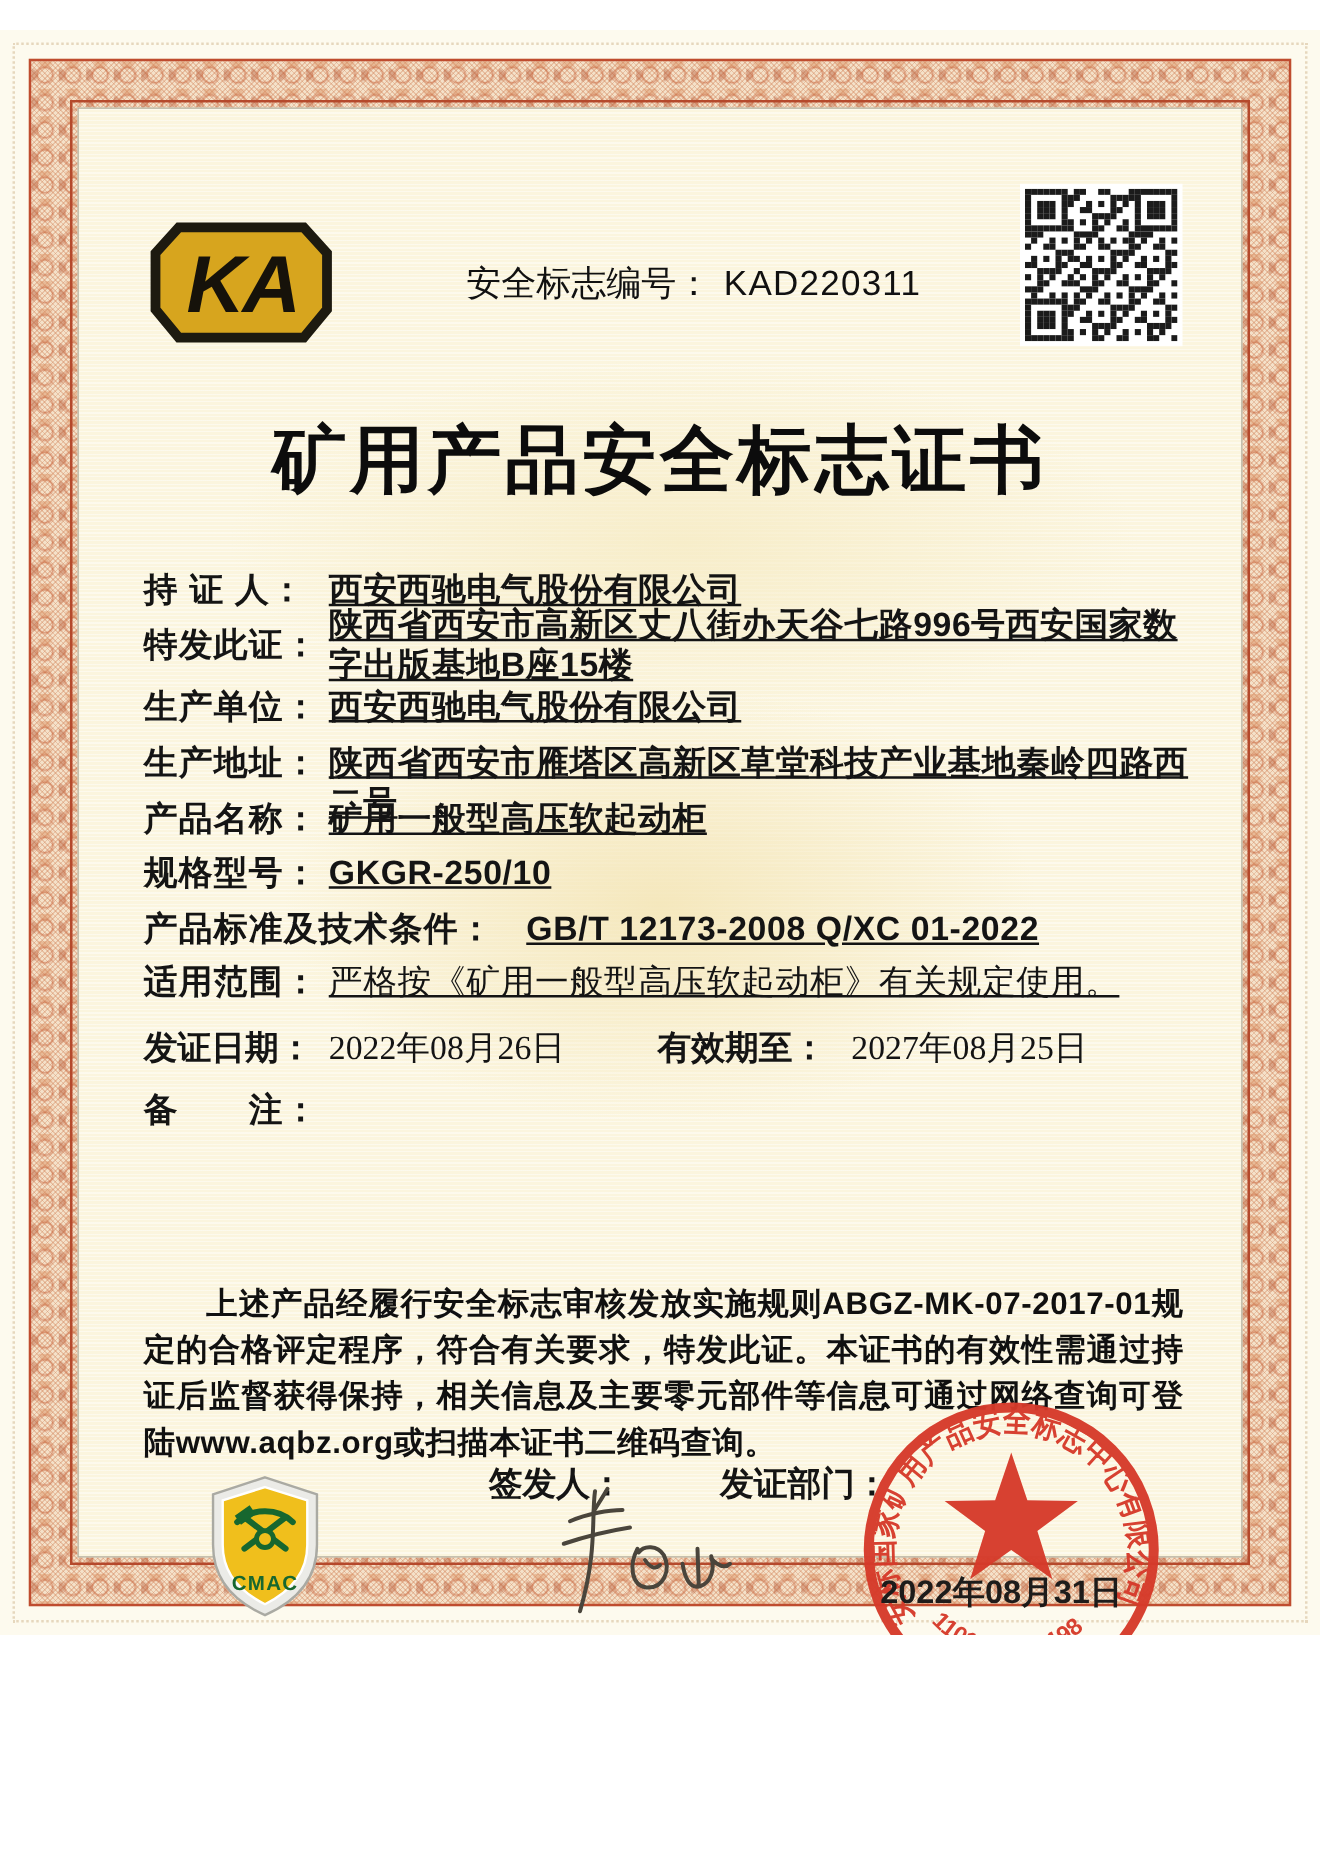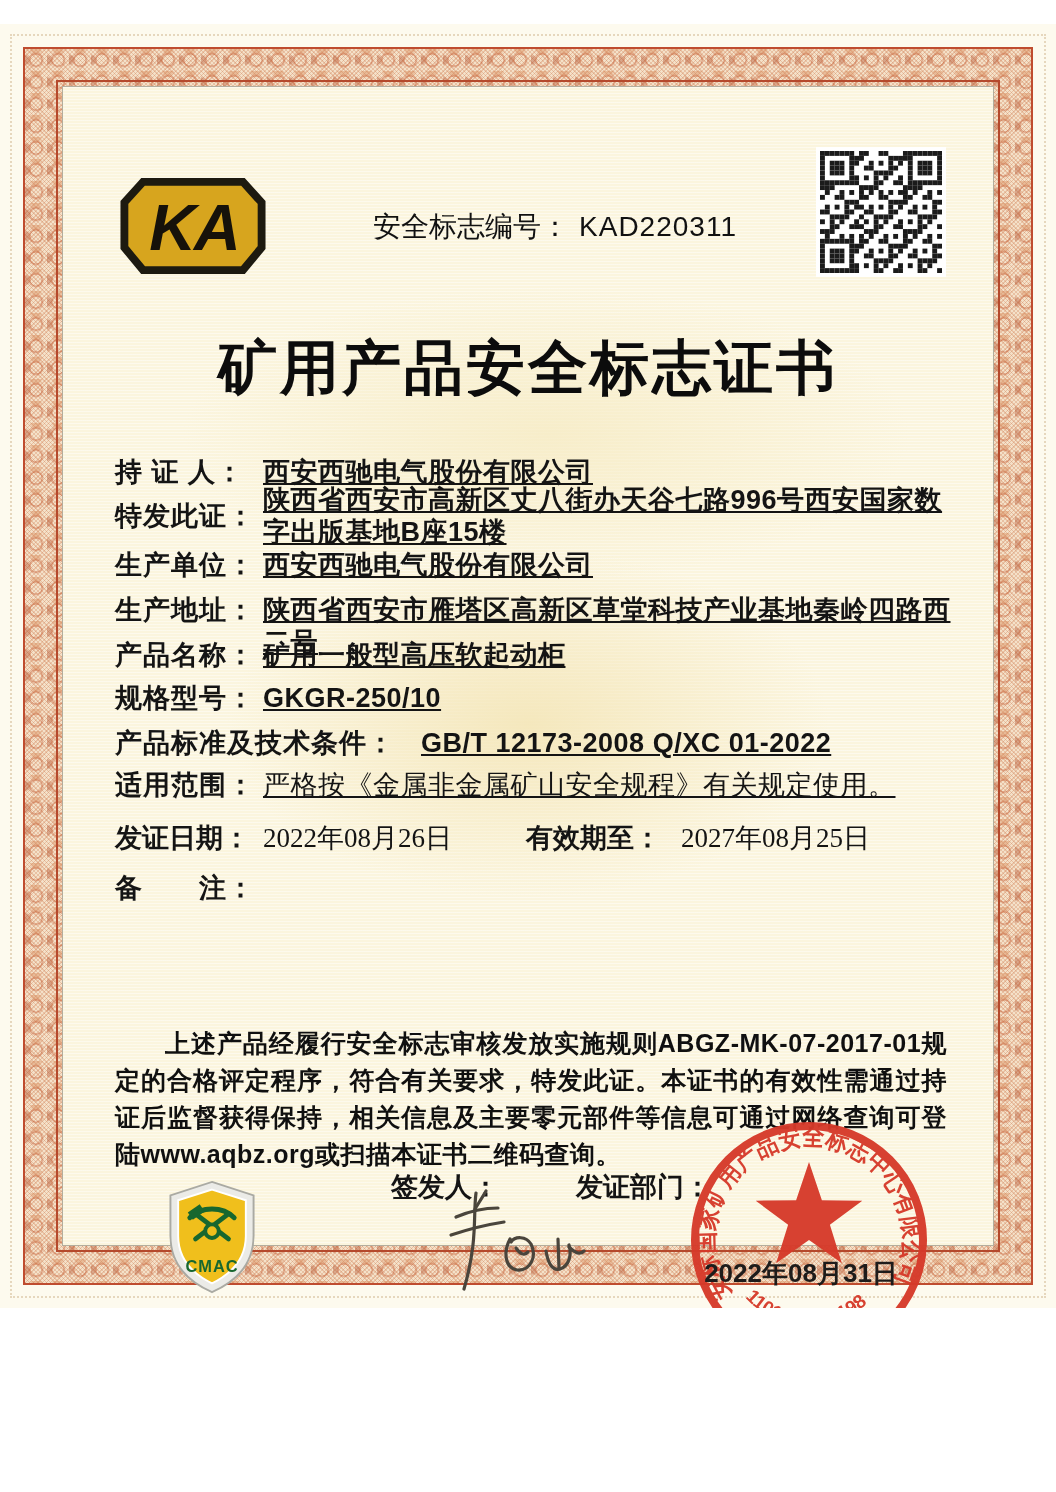--- a/index.html
+++ b/index.html
@@ -418,21 +418,21 @@
     <div class="row" style="top:595px">
       <span class="r-label">规格型号：</span>
       <span class="r-value">GKGR-250/10</span>
     </div>
     <div class="row wide" style="top:640px">
       <span class="r-label">产品标准及技术条件：</span>
       <span class="r-value">GB/T 12173-2008 Q/XC 01-2022</span>
     </div>
     <div class="row" style="top:682px">
       <span class="r-label">适用范围：</span>
-      <span class="r-value v-serif">严格按《金属非金属矿山安全规程》有关规定使用。</span>
+      <span class="r-value v-serif">严格按《矿用一般型高压软起动柜》有关规定使用。</span>
     </div>
 
     <div class="row dates" style="top:735px;height:32px">
       <span class="d-l1">发证日期：</span>
       <span class="d-v1 v-serif">2022年08月26日</span>
       <span class="d-l2">有效期至：</span>
       <span class="d-v2 v-serif">2027年08月25日</span>
     </div>
 
     <div class="row" style="top:785px">

